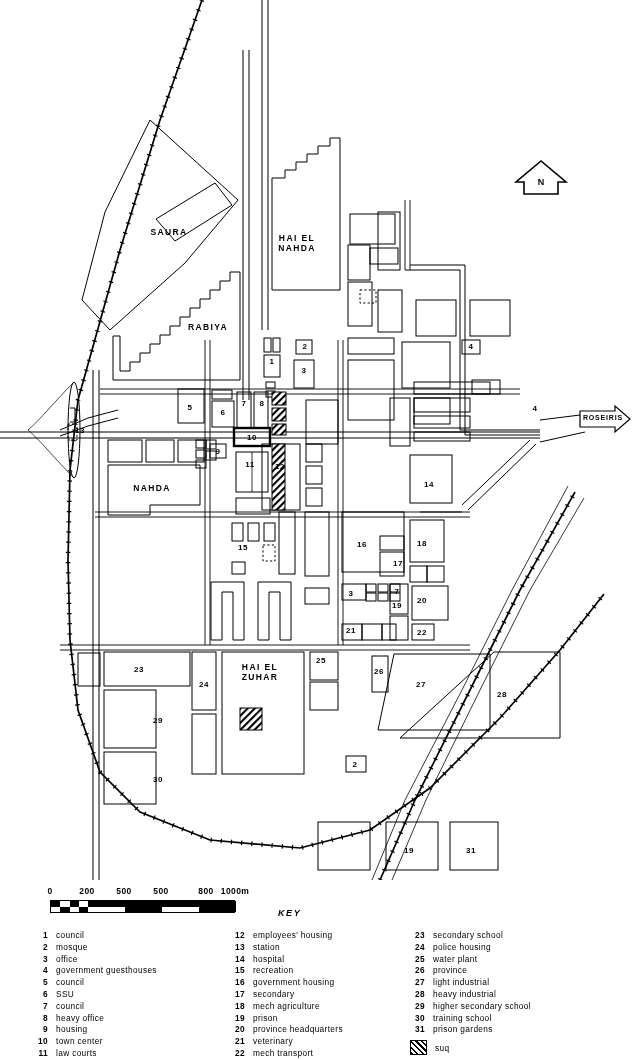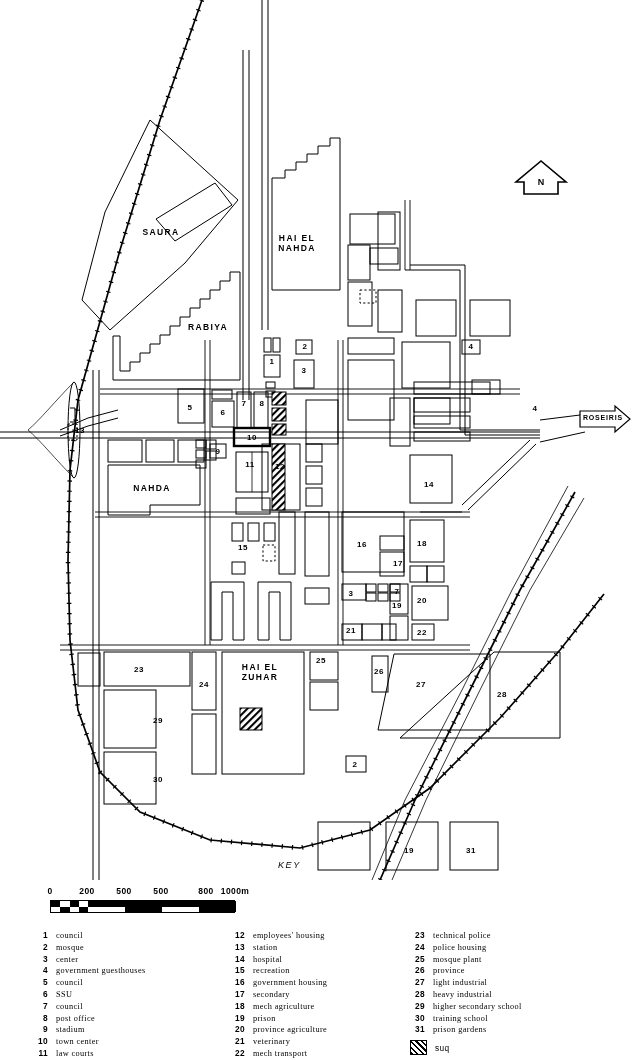--- a/index.html
+++ b/index.html
@@ -24,31 +24,31 @@
   
   #scale-block{position:absolute;left:50px;top:886px;width:230px;height:34px;}
   #scale-ticks{position:relative;height:13px;}
   #scale-ticks span{position:absolute;top:0;font-size:8.5px;font-weight:bold;
                     letter-spacing:.4px;transform:translateX(-50%);}
   #scale-bar{position:absolute;left:0;top:14px;width:185px;height:13px;
              border:1px solid #000;box-sizing:border-box;background:#fff;}
   #scale-bar .seg{position:absolute;box-sizing:border-box;}
 
   
-  #key-title{position:absolute;left:278px;top:860px;font-size:9px;font-weight:normal;
+  #key-title{position:absolute;left:278px;top:908px;font-size:9px;font-weight:bold;
              font-style:italic;letter-spacing:1.6px;}
   .key-col{position:absolute;top:930px;}
   #key-col-1{left:28px;}
   #key-col-2{left:225px;}
   #key-col-3{left:405px;}
   .key-row{display:flex;align-items:baseline;height:11.8px;font-size:8.3px;
            letter-spacing:.35px;}
   .key-num{width:20px;text-align:right;margin-right:8px;font-weight:bold;
            flex:0 0 20px;}
-  .key-txt{white-space:nowrap;font-family:Liberation Serif, serif;}
+  .key-txt{white-space:nowrap;}
   .suq-row{display:flex;align-items:center;margin-top:4px;}
   .suq-swatch{width:17px;height:15px;border:1px solid #000;box-sizing:border-box;
               margin-left:5px;margin-right:8px;
               background-image:repeating-linear-gradient(45deg,#000 0 1.5px,#fff 1.5px 4px);}
   .suq-txt{font-size:8.3px;letter-spacing:.35px;}
 </style>
 </head>
 <body>
 
 <div id="page">
@@ -277,21 +277,21 @@
 
       <g fill="#fff" stroke="#000" stroke-width="1.6">
         <path d="M524,194 L524,182 L516,182 L541,161 L566,182 L558,182 L558,194 Z"></path>
       </g>
 
       <g fill="#fff" stroke="#000" stroke-width="1.2">
         <path d="M580,411 L615,411 L615,406 L630,419 L615,432 L615,427 L580,427 Z"></path>
       </g>
     </svg>
 
-    <div class="maplabel" style="left:161px;top:232px;transform:translate(-50%,-50%);">SAURA</div>
+    <div class="maplabel" style="left:169px;top:232px;transform:translate(-50%,-50%);">SAURA</div>
     <div class="maplabel" style="left:208px;top:327px;transform:translate(-50%,-50%);">RABIYA</div>
     <div class="maplabel" style="left:152px;top:488px;transform:translate(-50%,-50%);">NAHDA</div>
     <div class="maplabel" style="left:297px;top:243px;transform:translate(-50%,-50%);white-space:pre;">HAI EL
 NAHDA</div>
     <div class="maplabel" style="left:260px;top:672px;transform:translate(-50%,-50%);white-space:pre;">HAI EL
 ZUHAR</div>
 
     <div class="north-txt" style="transform:translate(-50%,-50%);left:541px;top:182px;">N</div>
     <div class="roseiris-txt" style="left:583px;top:414px;">ROSEIRIS</div>
 
@@ -368,45 +368,45 @@
       <div class="key-row">
         <span class="key-num">1</span>
         <span class="key-txt">council</span>
       </div>
       <div class="key-row">
         <span class="key-num">2</span>
         <span class="key-txt">mosque</span>
       </div>
       <div class="key-row">
         <span class="key-num">3</span>
-        <span class="key-txt">center</span>
+        <span class="key-txt">office</span>
       </div>
       <div class="key-row">
         <span class="key-num">4</span>
         <span class="key-txt">government guesthouses</span>
       </div>
       <div class="key-row">
         <span class="key-num">5</span>
         <span class="key-txt">council</span>
       </div>
       <div class="key-row">
         <span class="key-num">6</span>
         <span class="key-txt">SSU</span>
       </div>
       <div class="key-row">
         <span class="key-num">7</span>
         <span class="key-txt">council</span>
       </div>
       <div class="key-row">
         <span class="key-num">8</span>
-        <span class="key-txt">post office</span>
+        <span class="key-txt">heavy office</span>
       </div>
       <div class="key-row">
         <span class="key-num">9</span>
-        <span class="key-txt">stadium</span>
+        <span class="key-txt">housing</span>
       </div>
       <div class="key-row">
         <span class="key-num">10</span>
         <span class="key-txt">town center</span>
       </div>
       <div class="key-row">
         <span class="key-num">11</span>
         <span class="key-txt">law courts</span>
       </div>
     </div>
@@ -438,43 +438,43 @@
       <div class="key-row">
         <span class="key-num">18</span>
         <span class="key-txt">mech agriculture</span>
       </div>
       <div class="key-row">
         <span class="key-num">19</span>
         <span class="key-txt">prison</span>
       </div>
       <div class="key-row">
         <span class="key-num">20</span>
-        <span class="key-txt">province agriculture</span>
+        <span class="key-txt">province headquarters</span>
       </div>
       <div class="key-row">
         <span class="key-num">21</span>
         <span class="key-txt">veterinary</span>
       </div>
       <div class="key-row">
         <span class="key-num">22</span>
         <span class="key-txt">mech transport</span>
       </div>
     </div>
   <div class="key-col" id="key-col-3">
   <div class="key-row">
         <span class="key-num">23</span>
-        <span class="key-txt">technical police</span>
+        <span class="key-txt">secondary school</span>
       </div>
       <div class="key-row">
         <span class="key-num">24</span>
         <span class="key-txt">police housing</span>
       </div>
       <div class="key-row">
         <span class="key-num">25</span>
-        <span class="key-txt">mosque plant</span>
+        <span class="key-txt">water plant</span>
       </div>
       <div class="key-row">
         <span class="key-num">26</span>
         <span class="key-txt">province</span>
       </div>
       <div class="key-row">
         <span class="key-num">27</span>
         <span class="key-txt">light industrial</span>
       </div>
       <div class="key-row">

